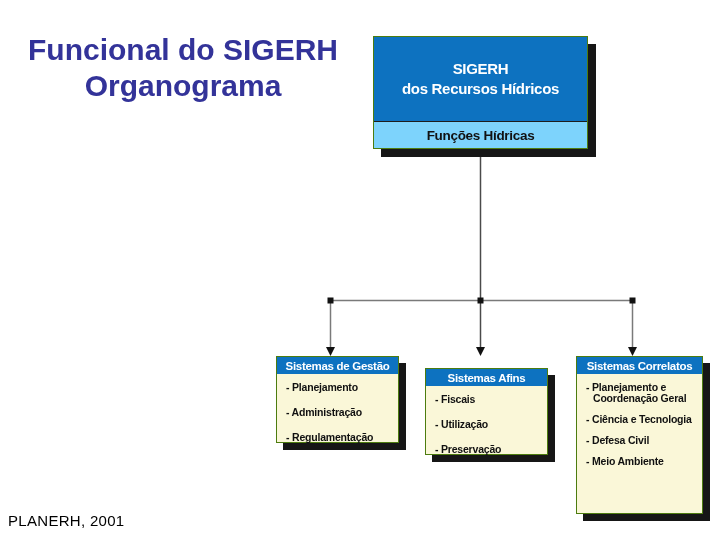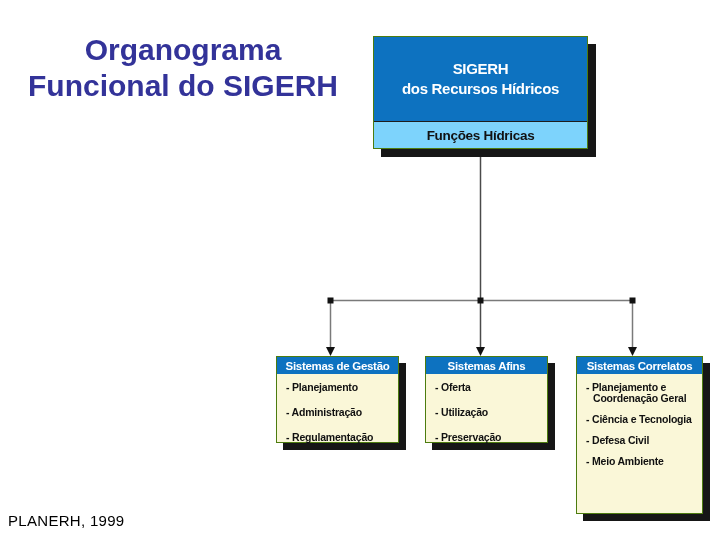--- a/index.html
+++ b/index.html
@@ -79,40 +79,40 @@
     line-height: 11px;
     letter-spacing: -0.2px;
   }
   .child-item {
     margin-bottom: 14px;
     text-indent: -7px;
     padding-left: 7px;
   }
   .child-item:last-child { margin-bottom: 2px; }
   .box-gestao    { left: 276px; top: 356px; width: 123px; height: 87px; }
-  .box-afins     { left: 425px; top: 356px; width: 123px; height: 87px; }
+  .box-afins     { left: 425px; top: 368px; width: 123px; height: 87px; }
   .box-correlatos{ left: 576px; top: 356px; width: 127px; height: 158px; }
   .box-correlatos .child-item { margin-bottom: 10px; }
   
   .slide-footer {
     position: absolute;
     left: 8px; top: 512px;
     color: #000000;
     font-size: 15px;
     letter-spacing: 0.3px;
   }
 </style>
 </head>
 <body>
 
 <div class="slide">
 
   <div class="slide-title">
+    <div>Funcional do SIGERH</div>
     <div>Organograma</div>
-    <div>Funcional do SIGERH</div>
   </div>
 
   <svg class="connectors" width="720" height="540" viewBox="0 0 720 540">
 
     <line x1="480.5" y1="150" x2="480.5" y2="349" stroke="#4a4a4a" stroke-width="1.5"></line>
 
     <line x1="330" y1="300.5" x2="632" y2="300.5" stroke="#7a7a7a" stroke-width="1.5"></line>
 
     <line x1="330.5" y1="300" x2="330.5" y2="349" stroke="#7a7a7a" stroke-width="1.5"></line>
 
@@ -140,31 +140,31 @@
     <div class="child-body">
       <div class="child-item">- Planejamento</div>
       <div class="child-item">- Administração</div>
       <div class="child-item">- Regulamentação</div>
     </div>
   </div>
 
   <div class="org-box box-afins shadow7">
     <div class="org-header child-header">Sistemas Afins</div>
     <div class="child-body">
-      <div class="child-item">- Oferta</div>
+      <div class="child-item">- Fiscais</div>
       <div class="child-item">- Utilização</div>
       <div class="child-item">- Preservação</div>
     </div>
   </div>
 
   <div class="org-box box-correlatos shadow7">
     <div class="org-header child-header">Sistemas Correlatos</div>
     <div class="child-body">
       <div class="child-item">- Planejamento e Coordenação Geral</div>
       <div class="child-item">- Ciência e Tecnologia</div>
       <div class="child-item">- Defesa Civil</div>
       <div class="child-item">- Meio Ambiente</div>
     </div>
   </div>
 
-  <div class="slide-footer">PLANERH, 1999</div>
+  <div class="slide-footer">PLANERH, 2001</div>
 
 </div>
 
 </body></html>

